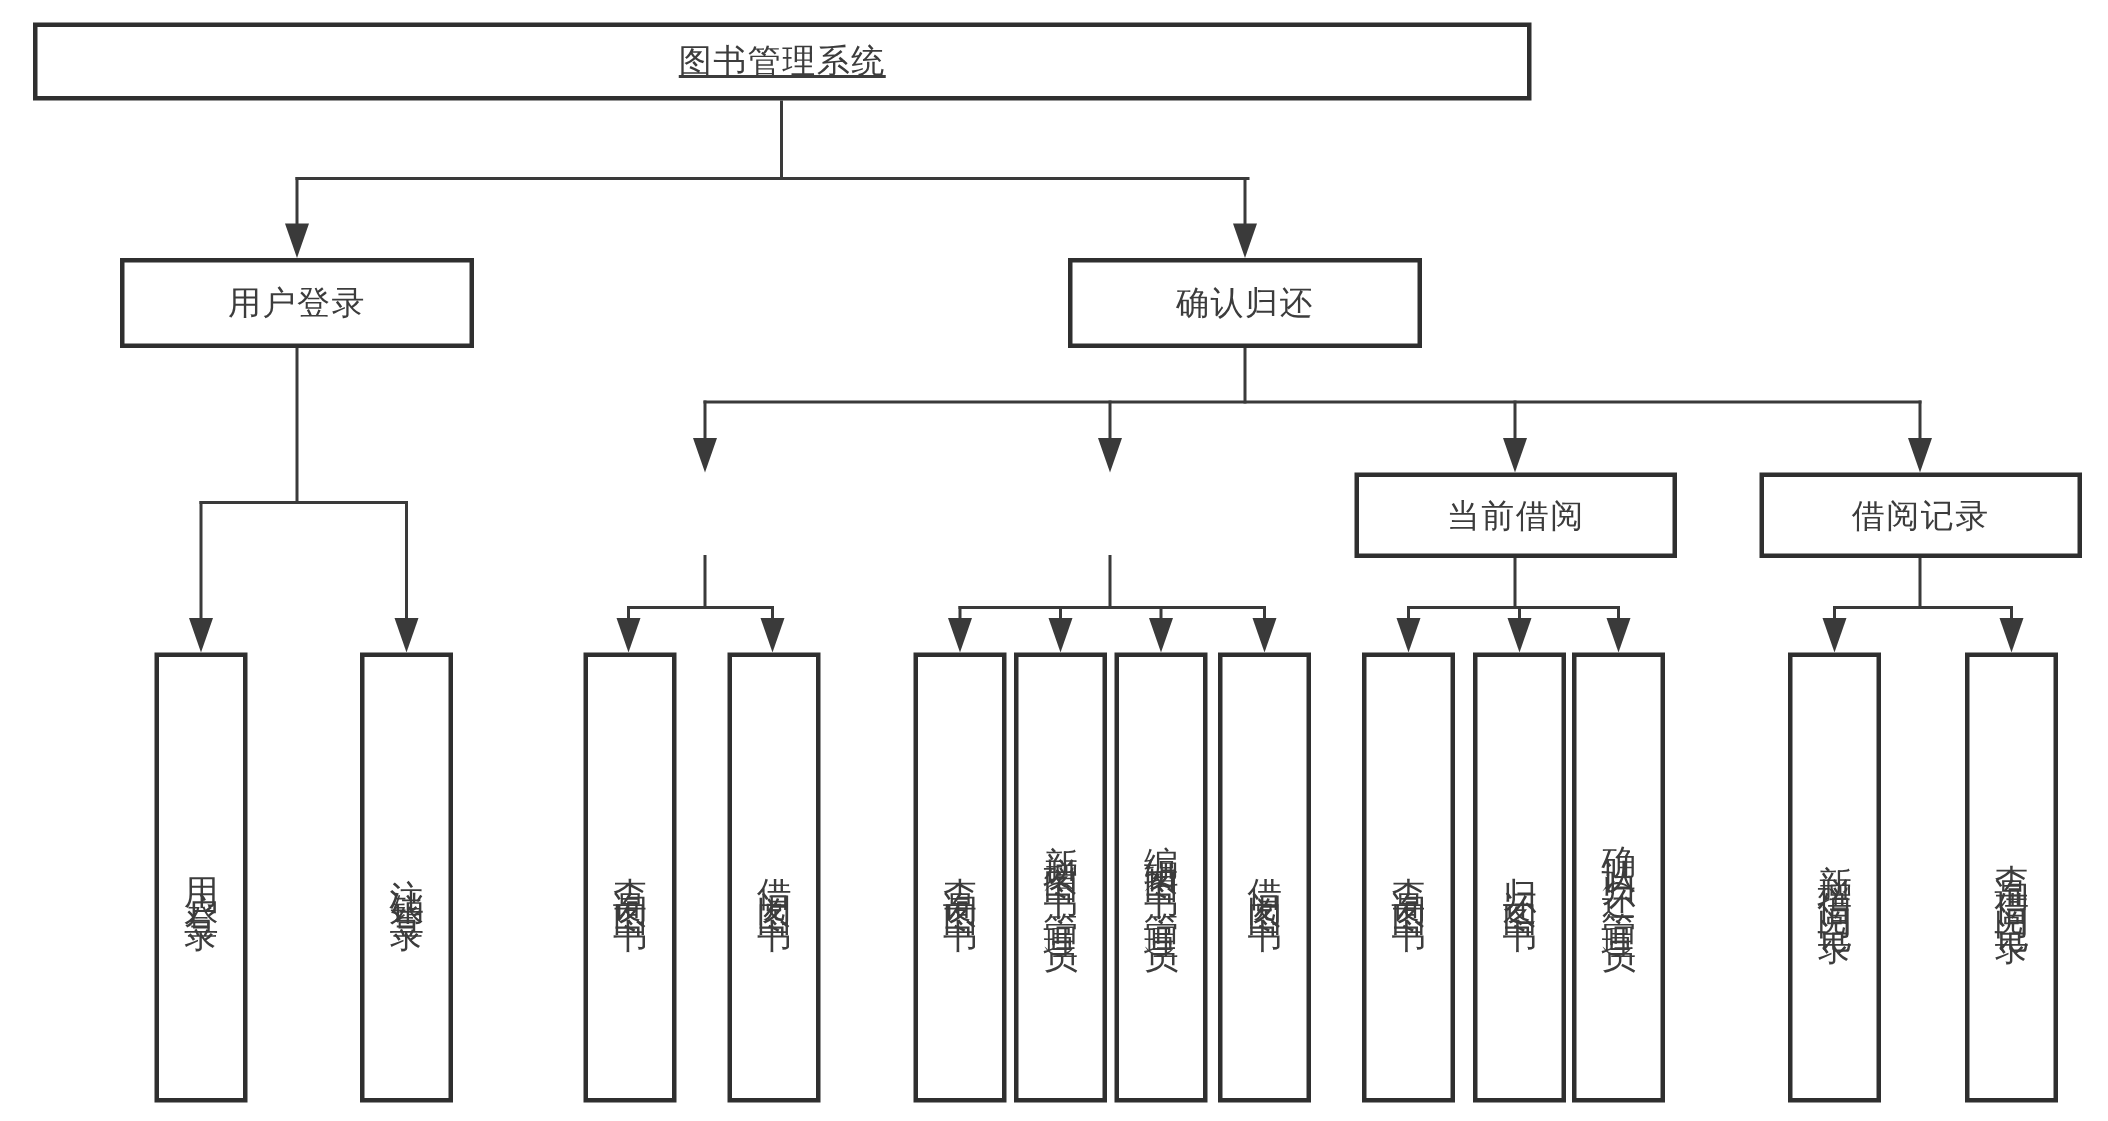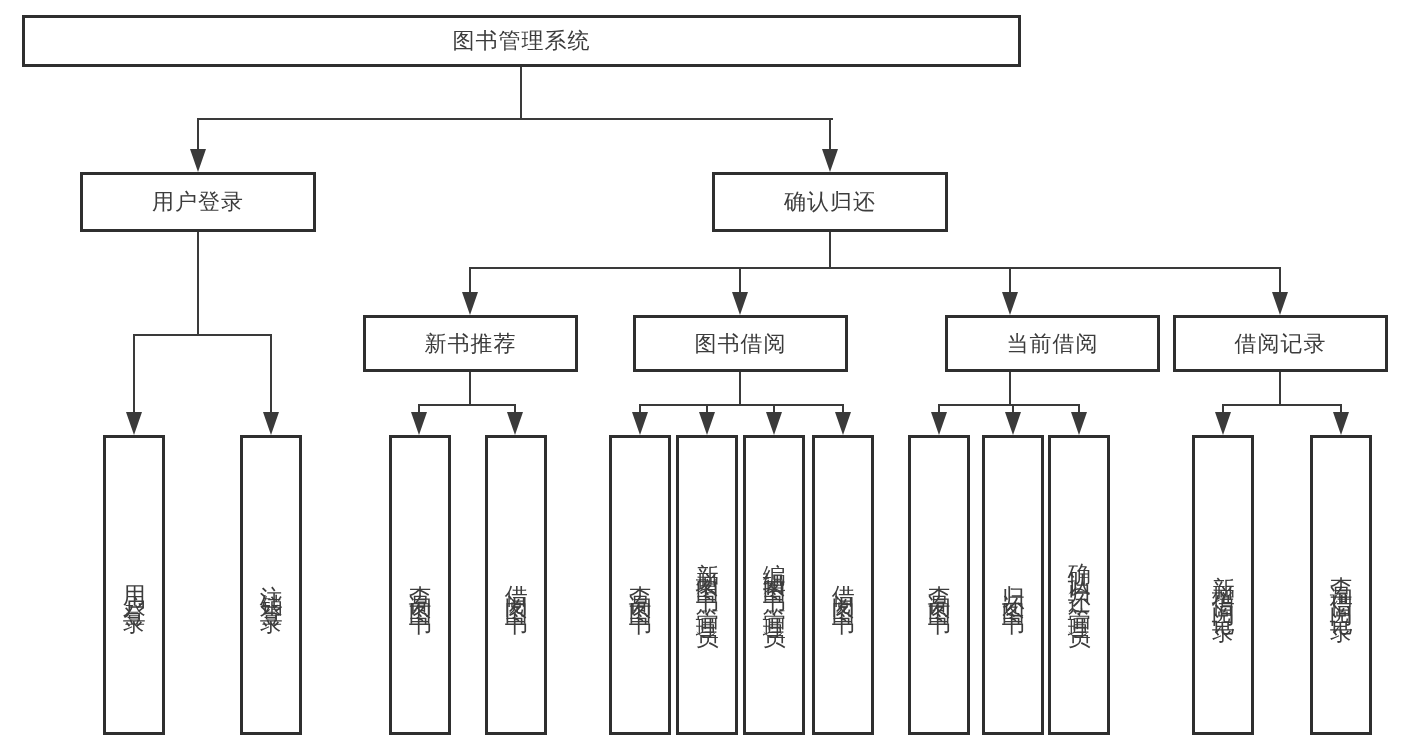--- a/index.html
+++ b/index.html
@@ -27,21 +27,21 @@
     align-items: center;
     justify-content: center;
     color: var(--text);
     z-index: 2;
   }
   .h-label {
     font-size: 22px;
     letter-spacing: 1px;
     white-space: nowrap;
   }
-  .root-box  { left: 22px;  top: 15px;  width: 999px; height: 52px; }
+  .root-box  { left: 22px;  top: 15px;  width: 999px; height: 52px; text-decoration: underline; }
   .l2-box    { top: 172px; width: 236px; height: 60px; }
   .l3-box    { top: 315px; width: 215px; height: 57px; }
   .leaf-box  { top: 435px; width: 62px;  height: 300px; }
   .vtext {
     writing-mode: vertical-rl;
     text-orientation: mixed;
     font-size: 23px;
     letter-spacing: 9px;
     line-height: 1.1;
     white-space: nowrap;
@@ -106,27 +106,21 @@
   <div class="hline" style="left:469px;top:267px;width:812px"></div>
   <div class="vline" style="left:469px;top:267px;height:28px"></div>
   <div class="arrow" style="left:462px;top:292px"></div>
   <div class="vline" style="left:739px;top:267px;height:28px"></div>
   <div class="arrow" style="left:732px;top:292px"></div>
   <div class="vline" style="left:1009px;top:267px;height:28px"></div>
   <div class="arrow" style="left:1002px;top:292px"></div>
   <div class="vline" style="left:1279px;top:267px;height:28px"></div>
   <div class="arrow" style="left:1272px;top:292px"></div>
 
-  <div class="box l3-box" style="left:363px">
-    <span class="h-label">新书推荐</span>
-  </div>
-  <div class="box l3-box" style="left:633px">
-    <span class="h-label">图书借阅</span>
-  </div>
-  <div class="box l3-box" style="left:945px">
+  <div class="box l3-box" style="left:903px">
     <span class="h-label">当前借阅</span>
   </div>
   <div class="box l3-box" style="left:1173px">
     <span class="h-label">借阅记录</span>
   </div>
 
   <div class="vline" style="left:469px;top:370px;height:36px"></div>
   <div class="hline" style="left:418px;top:404px;width:98px"></div>
   <div class="vline" style="left:418px;top:404px;height:10px"></div>
   <div class="arrow" style="left:411px;top:412px"></div>

